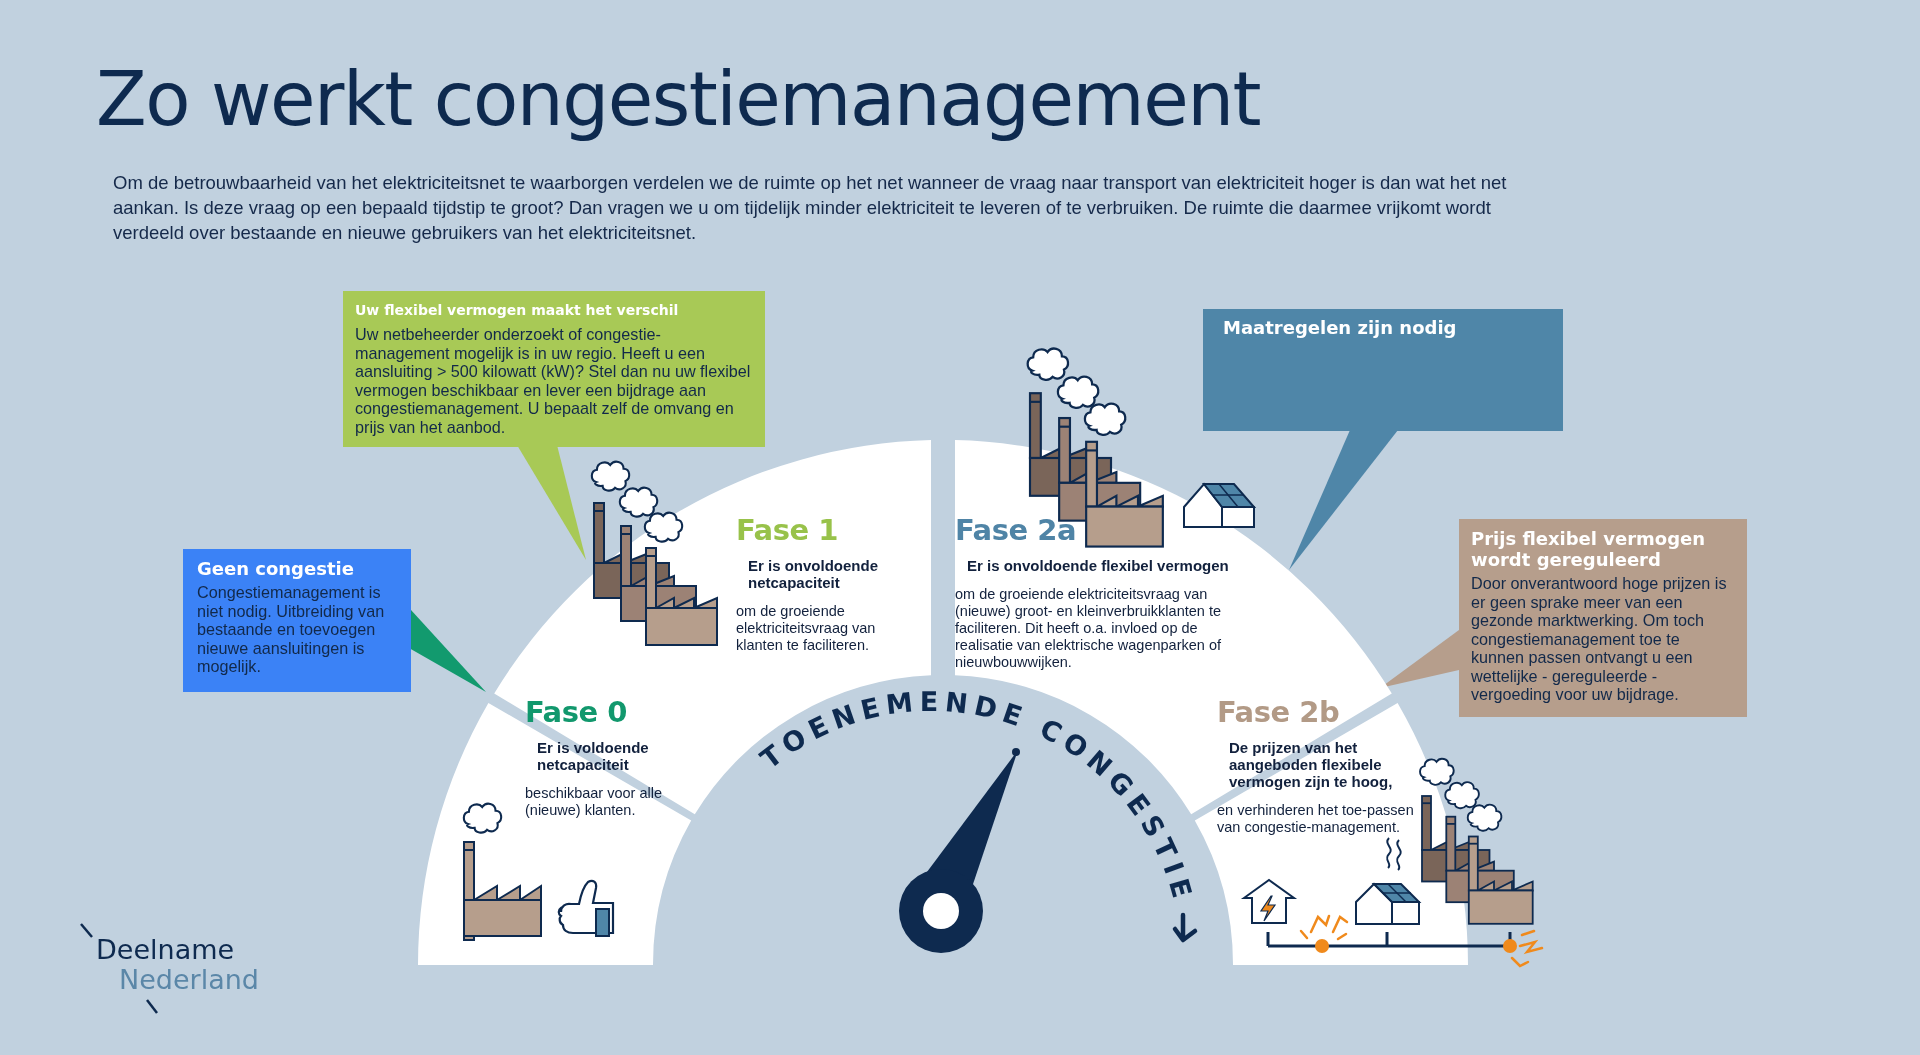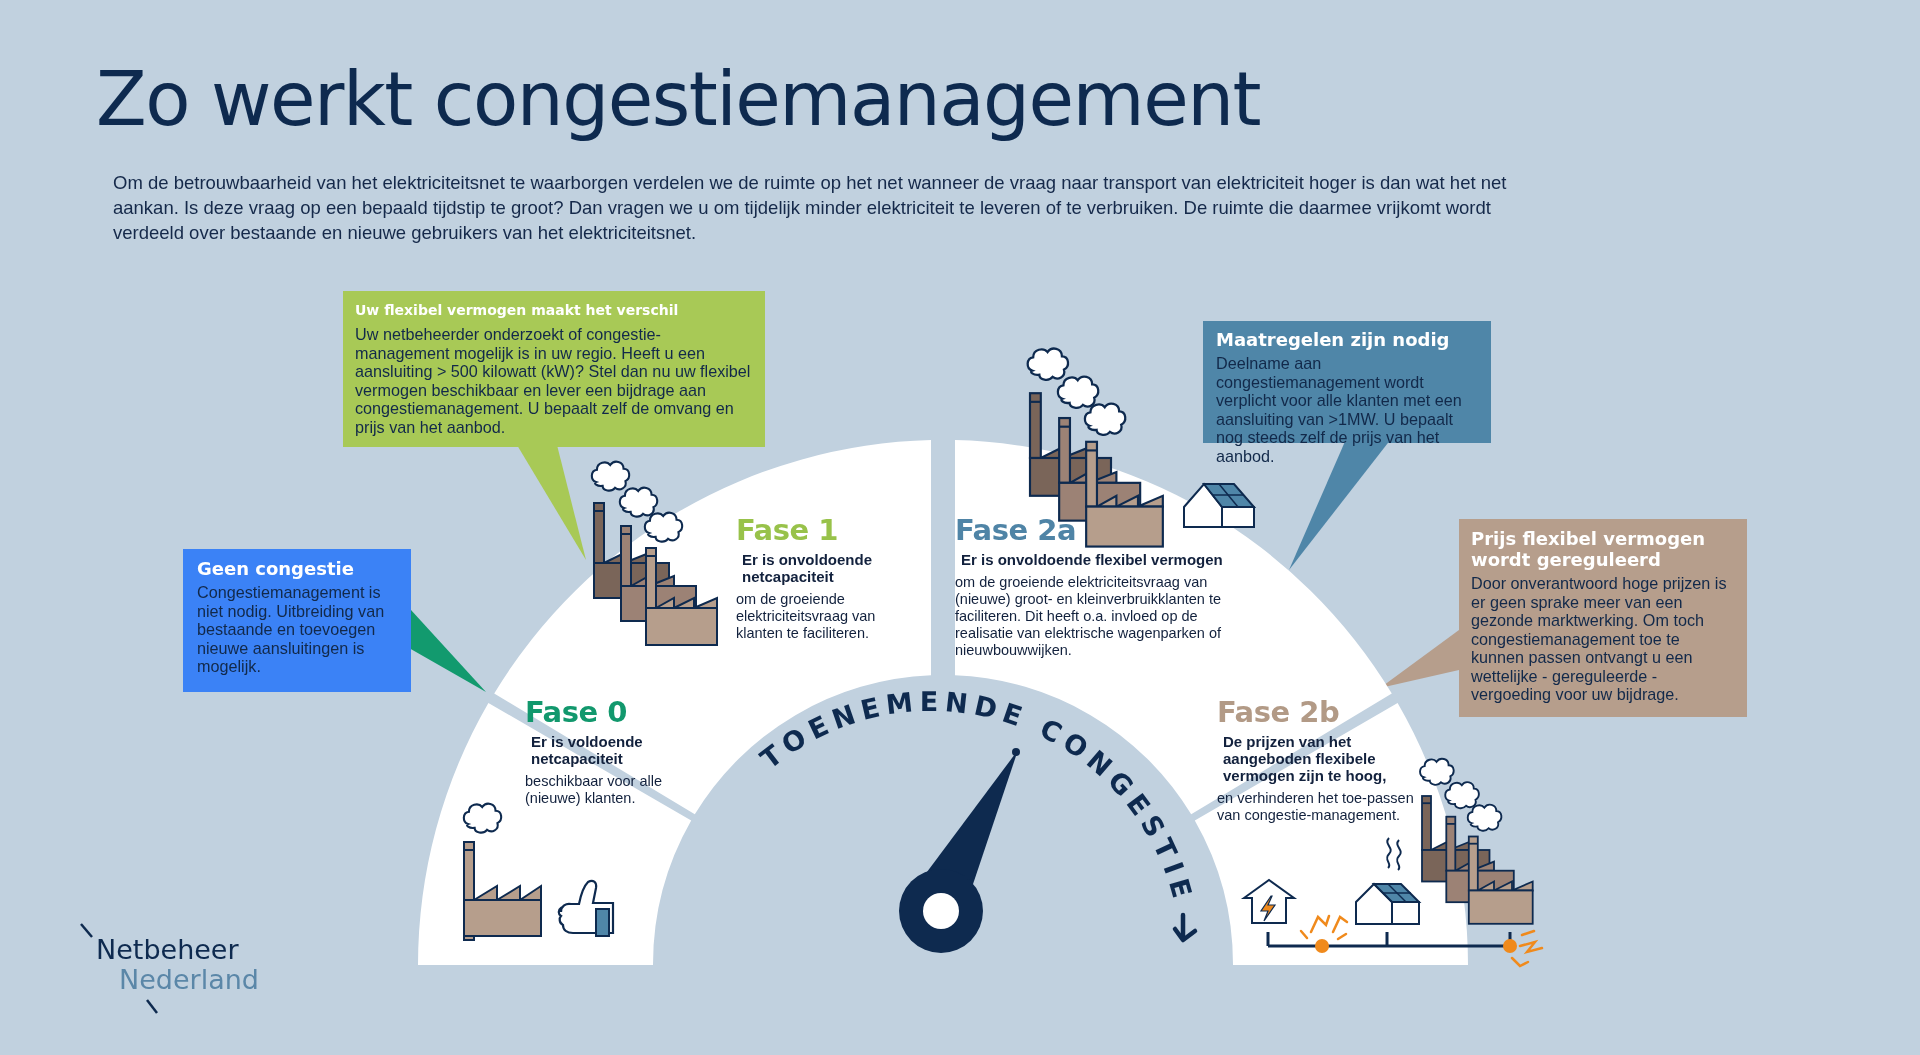--- a/index.html
+++ b/index.html
@@ -26,31 +26,31 @@
     position: absolute; box-sizing: border-box;
     font-family: "Liberation Sans", sans-serif;
   }
   .callout h3 {
     margin: 0 0 4px 0; font-family: "DejaVu Sans", sans-serif;
     font-weight: bold; font-size: 18px; line-height: 21px; color: #ffffff;
   }
   .callout p { margin: 0; font-size: 16.2px; line-height: 18.5px; color: #12294a; }
   .c-green   { left: 183px;  top: 549px; width: 228px; height: 143px; background: #3b82f6; padding: 9px 14px; }
   .c-lime    { left: 343px;  top: 291px; width: 422px; height: 156px; background: #a8c956; padding: 9px 12px; }
-  .c-blue    { left: 1203px; top: 309px; width: 288px; height: 122px; background: #4f86a8; padding: 8px 13px; margin-top: 12px; }
+  .c-blue    { left: 1203px; top: 309px; width: 360px; height: 122px; background: #4f86a8; padding: 8px 20px; }
   .c-tan     { left: 1459px; top: 519px; width: 288px; height: 198px; background: #b69e8c; padding: 9px 12px; }
   .c-lime h3 { font-size: 14px; }
   .phase {
     position: absolute; font-family: "Liberation Sans", sans-serif;
   }
   .phase h2 {
     margin: 0 0 6px 0; font-family: "DejaVu Sans", sans-serif;
     font-weight: bold; font-size: 29px; line-height: 30px; letter-spacing: -0.5px;
   }
-  .phase .lead { font-weight: bold; font-size: 15px; line-height: 17px; color: #12213d; margin: 6px; }
+  .phase .lead { font-weight: bold; font-size: 15px; line-height: 17px; color: #12213d; margin: 12px; }
   .phase .rest { font-size: 14.5px; line-height: 17px; color: #12213d; margin: 0; }
   .p0  { left: 525px;  top: 697px; width: 150px; }
   .p1  { left: 736px;  top: 515px; width: 170px; }
   .p2a { left: 955px;  top: 515px; width: 300px; }
   .p2b { left: 1217px; top: 697px; width: 200px; }
   .p0 h2  { color: #12986d; }
   .p1 h2  { color: #98c24a; }
   .p2a h2 { color: #4f84a6; }
   .p2b h2 { color: #b29a86; }
   .logo {
@@ -231,21 +231,20 @@
 <div class="callout c-green">
   <h3>Geen congestie</h3>
   <p>Congestiemanagement is niet nodig. Uitbreiding van bestaande en toevoegen nieuwe aansluitingen is mogelijk.</p>
 </div>
 <div class="callout c-lime">
   <h3>Uw flexibel vermogen maakt het verschil</h3>
   <p>Uw netbeheerder onderzoekt of congestie-management mogelijk is in uw regio. Heeft u een aansluiting &gt; 500 kilowatt (kW)? Stel dan nu uw flexibel vermogen beschikbaar en lever een bijdrage aan congestiemanagement. U bepaalt zelf de omvang en prijs van het aanbod.</p>
 </div>
 <div class="callout c-blue">
   <h3>Maatregelen zijn nodig</h3>
-  <p>Deelname aan congestiemanagement wordt verplicht voor alle klanten met een aansluiting van &gt;1MW. U bepaalt nog steeds zelf de prijs van het aanbod.</p>
 </div>
 <div class="callout c-tan">
   <h3>Prijs flexibel vermogen wordt gereguleerd</h3>
   <p>Door onverantwoord hoge prijzen is er geen sprake meer van een gezonde marktwerking. Om toch congestiemanagement toe te kunnen passen ontvangt u een wettelijke - gereguleerde - vergoeding voor uw bijdrage.</p>
 </div>
 
 <div class="phase p0">
   <h2>Fase 0</h2>
   <p class="lead">Er is voldoende netcapaciteit</p>
   <p class="rest">beschikbaar voor alle (nieuwe) klanten.</p>
@@ -264,15 +263,15 @@
   <h2>Fase 2b</h2>
   <p class="lead">De prijzen van het aangeboden flexibele vermogen zijn te hoog,</p>
   <p class="rest">en verhinderen het toe-passen van congestie-management.</p>
 </div>
 
 <div class="logo">
   <svg width="80" height="100" style="position:absolute;left:0;top:0">
     <line x1="1" y1="4" x2="12" y2="17" stroke="#0e2a4f" stroke-width="2.5"></line>
     <line x1="67" y1="80" x2="77" y2="93" stroke="#0e2a4f" stroke-width="2.5"></line>
   </svg>
-  <span class="l1">Netbeheer</span>
+  <span class="l1">Deelname</span>
   <span class="l2">Nederland</span>
 </div>
 
 </body></html>

